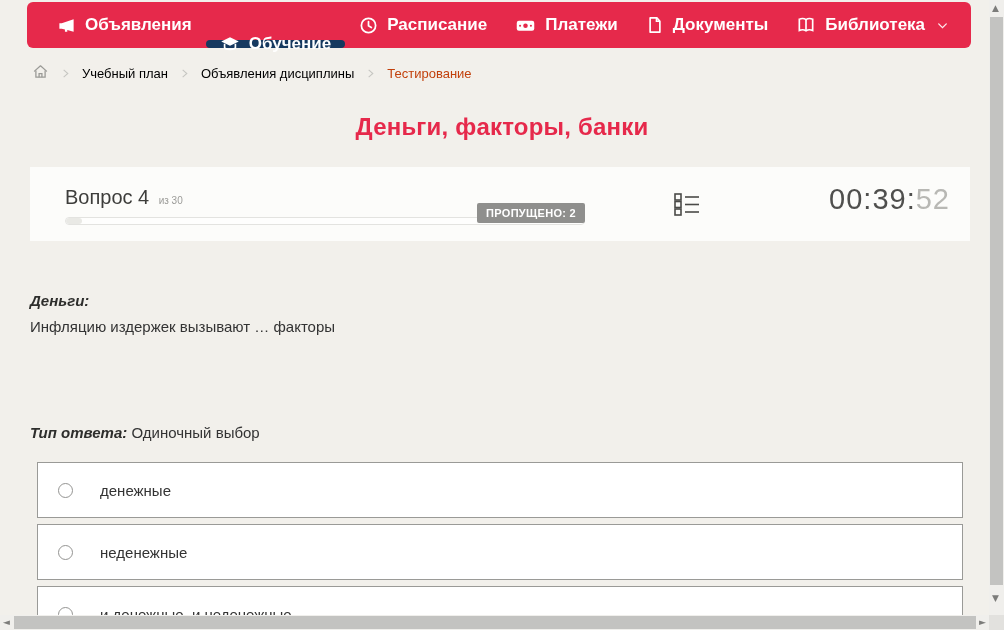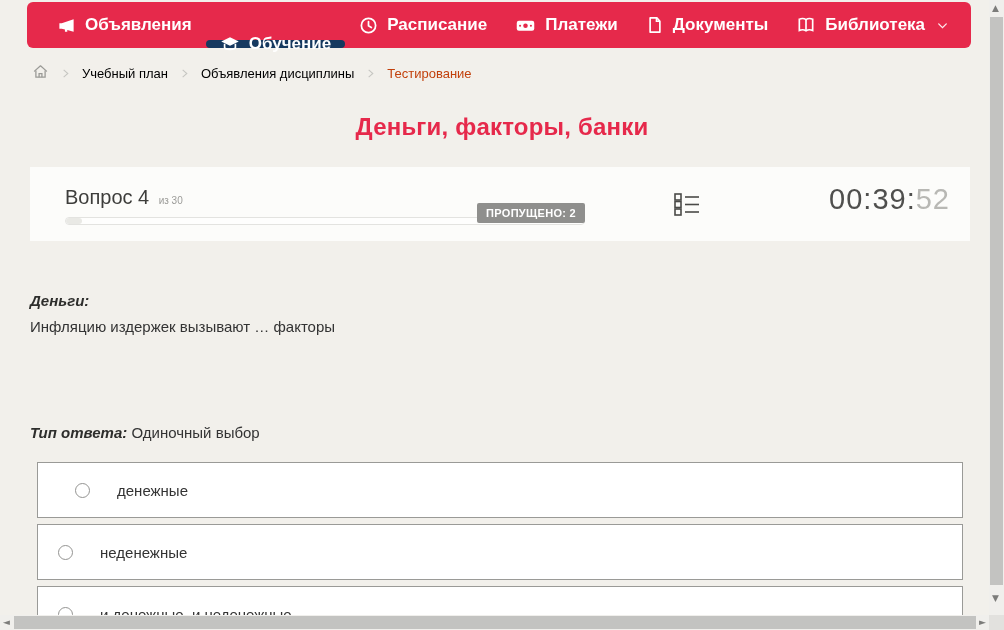--- a/index.html
+++ b/index.html
@@ -238,21 +238,21 @@
     </div>
   </section>
 
   <div class="q-block q-caption">Деньги:</div>
   <div class="q-block q-text-pos">Инфляцию издержек вызывают … факторы</div>
   <div class="q-block q-type-pos">
     <span class="q-type-label">Тип ответа:</span>
     <span class="q-type-value">Одиночный выбор</span>
   </div>
 
-  <div class="option" style="top:462px;padding-left:17px;">
+  <div class="option" style="top:462px;">
     <span class="radio"></span>
     <span class="option-label">денежные</span>
   </div>
   <div class="option" style="top:524px;">
     <span class="radio"></span>
     <span class="option-label">неденежные</span>
   </div>
   <div class="option" style="top:586px;">
     <span class="radio"></span>
     <span class="option-label">и денежные, и неденежные</span>

